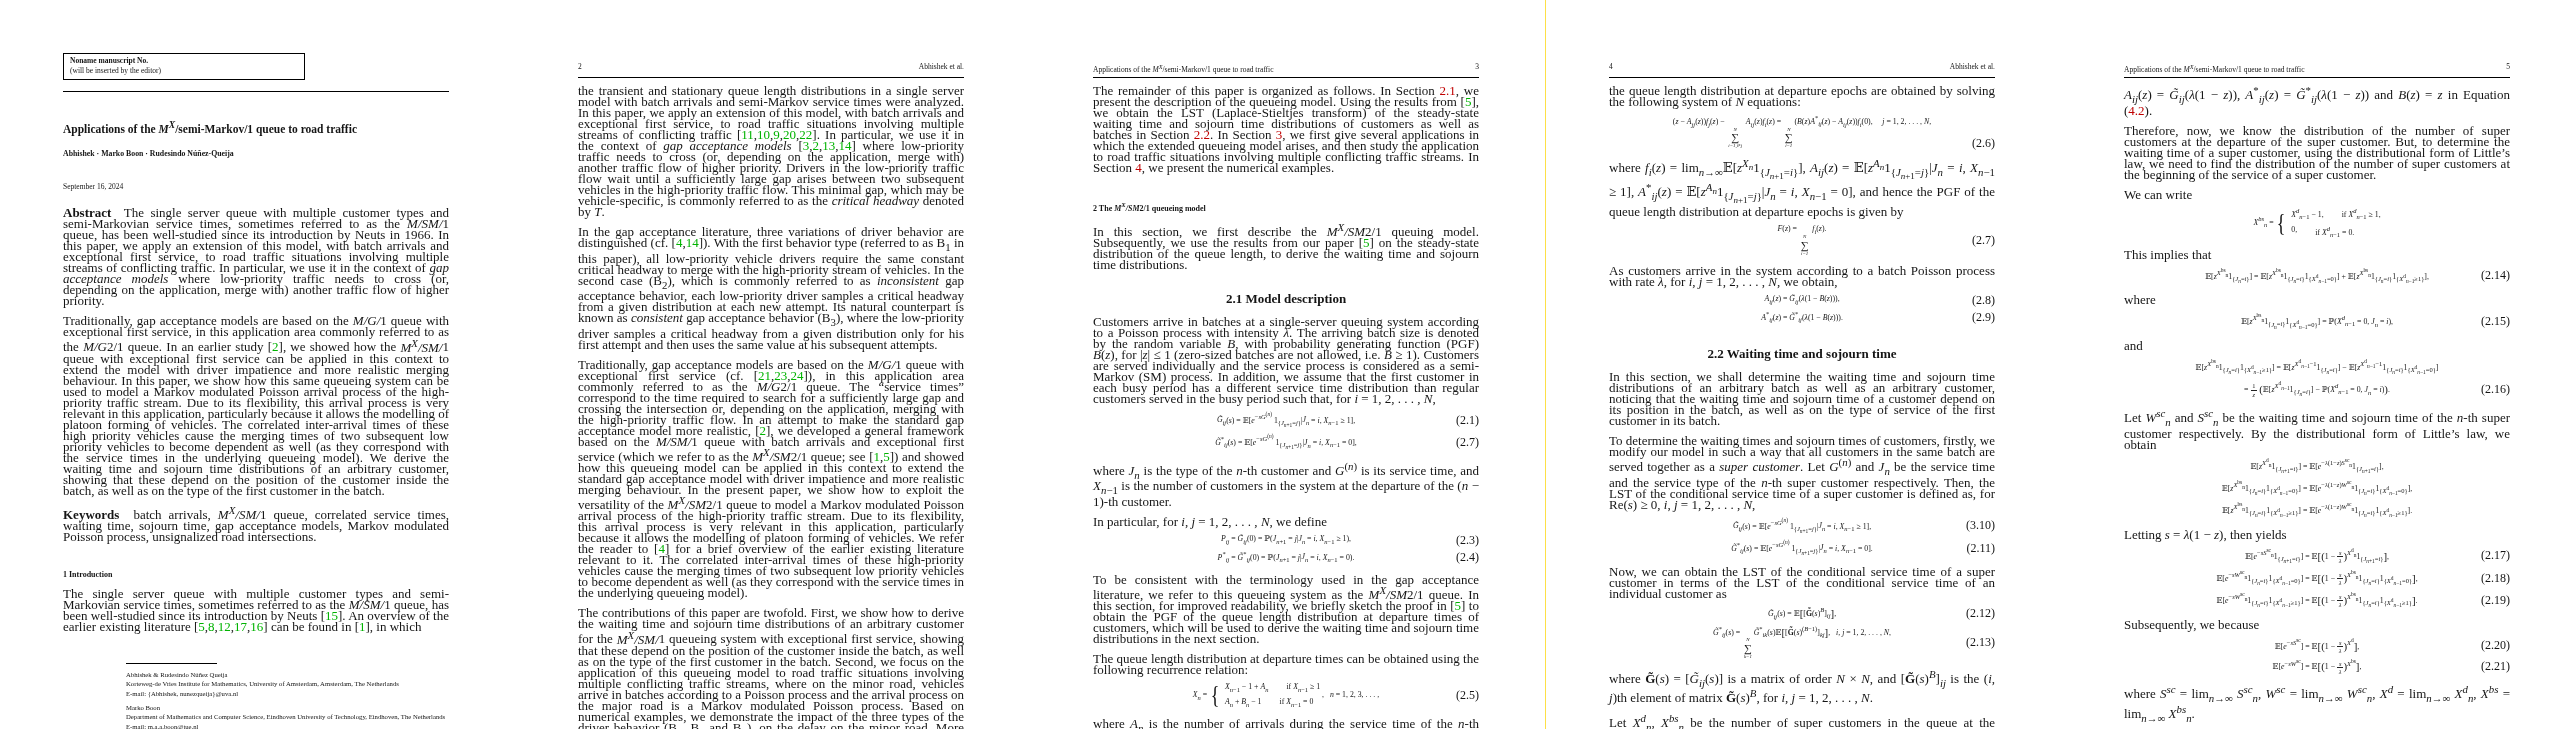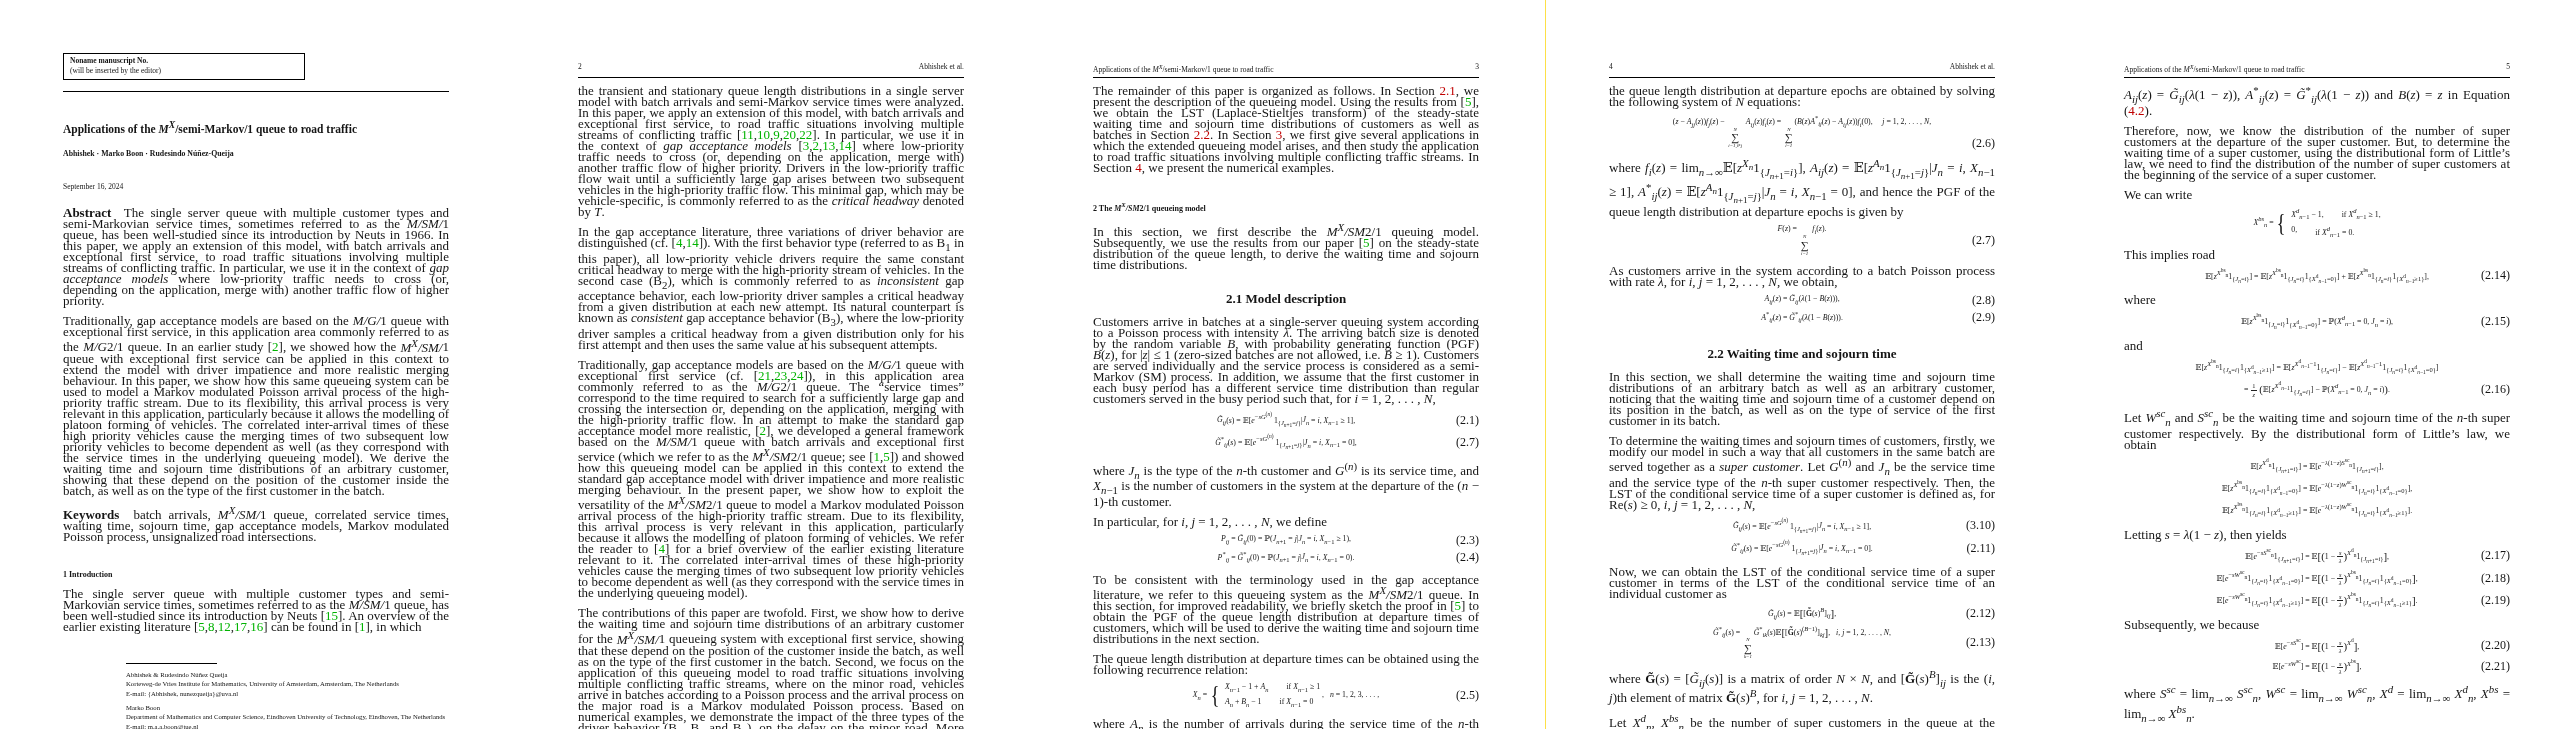--- a/index.html
+++ b/index.html
@@ -195,21 +195,21 @@
                   <span class="row">
                     <span><i>X</i><sup><i>d</i></sup><sub><i>n</i>−1</sub> − 1,</span>
                     <span>if <i>X</i><sup><i>d</i></sup><sub><i>n</i>−1</sub> ≥ 1,</span>
                   </span>
                   <span class="row">
                     <span>0,</span>
                     <span>if <i>X</i><sup><i>d</i></sup><sub><i>n</i>−1</sub> = 0.</span>
                   </span>
                 </span>
               </span></span></div>
-          <div class="para">This implies road</div>
+          <div class="para">This implies that</div>
           <div class="eq"><span class="bd">𝔼[<i>z</i><sup><i>X</i><sup>bs</sup><sub>n</sub></sup>1<sub>{<i>J<sub>n</sub></i>=<i>i</i>}</sub>] = 𝔼[<i>z</i><sup><i>X</i><sup>bs</sup><sub>n</sub></sup>1<sub>{<i>J<sub>n</sub></i>=<i>i</i>}</sub>1<sub>{<i>X</i><sup>d</sup><sub><i>n</i>−1</sub>=0}</sub>] + 𝔼[<i>z</i><sup><i>X</i><sup>bs</sup><sub>n</sub></sup>1<sub>{<i>J<sub>n</sub></i>=<i>i</i>}</sub>1<sub>{<i>X</i><sup>d</sup><sub><i>n</i>−1</sub>≥1}</sub>],</span><span class="num">(2.14)</span></div>
           <div class="para">where</div>
           <div class="eq"><span class="bd">𝔼[<i>z</i><sup><i>X</i><sup>bs</sup><sub>n</sub></sup>1<sub>{<i>J<sub>n</sub></i>=<i>i</i>}</sub>1<sub>{<i>X</i><sup>d</sup><sub><i>n</i>−1</sub>=0}</sub>] = ℙ(<i>X</i><sup><i>d</i></sup><sub><i>n</i>−1</sub> = 0, <i>J<sub>n</sub></i> = <i>i</i>),</span><span class="num">(2.15)</span></div>
           <div class="para">and</div>
           <div class="eqg">
             <div class="eq"><span class="bd">𝔼[<i>z</i><sup><i>X</i><sup>bs</sup><sub>n</sub></sup>1<sub>{<i>J<sub>n</sub></i>=<i>i</i>}</sub>1<sub>{<i>X</i><sup>d</sup><sub><i>n</i>−1</sub>≥1}</sub>] = 𝔼[<i>z</i><sup><i>X</i><sup>d</sup><sub><i>n</i>−1</sub>−1</sup>1<sub>{<i>J<sub>n</sub></i>=<i>i</i>}</sub>] − 𝔼[<i>z</i><sup><i>X</i><sup>d</sup><sub><i>n</i>−1</sub>−1</sup>1<sub>{<i>J<sub>n</sub></i>=<i>i</i>}</sub>1<sub>{<i>X</i><sup>d</sup><sub><i>n</i>−1</sub>=0}</sub>]</span></div>
             <div class="eq"><span class="bd">= <span class="fr">
                   <span class="n">1</span>
                   <span class="d"><i>z</i></span>
                 </span> <span class="bg">(</span>𝔼[<i>z</i><sup><i>X</i><sup>d</sup><sub><i>n</i>−1</sub></sup>1<sub>{<i>J<sub>n</sub></i>=<i>i</i>}</sub>] − ℙ(<i>X</i><sup><i>d</i></sup><sub><i>n</i>−1</sub> = 0, <i>J<sub>n</sub></i> = <i>i</i>)<span class="bg">)</span>.</span><span class="num">(2.16)</span></div>

